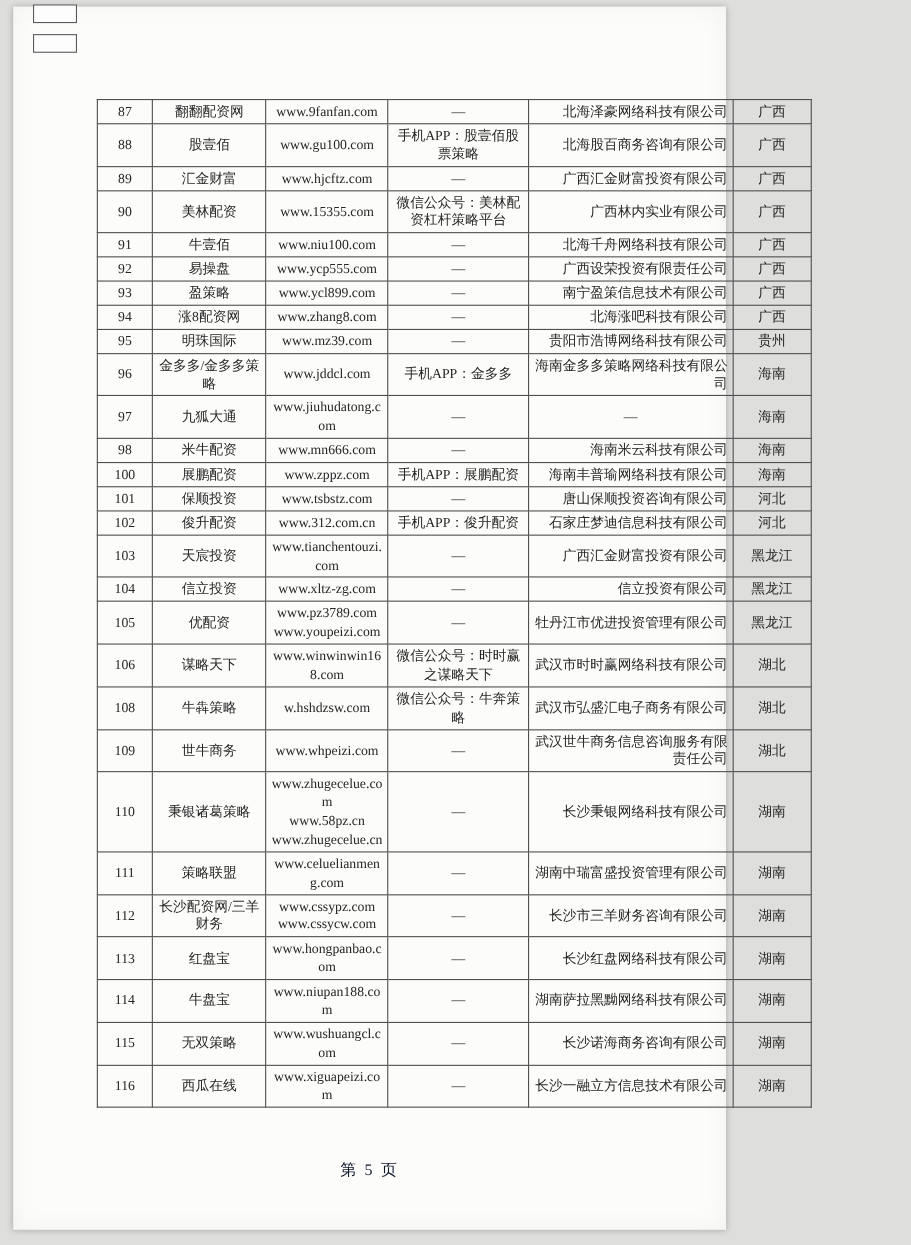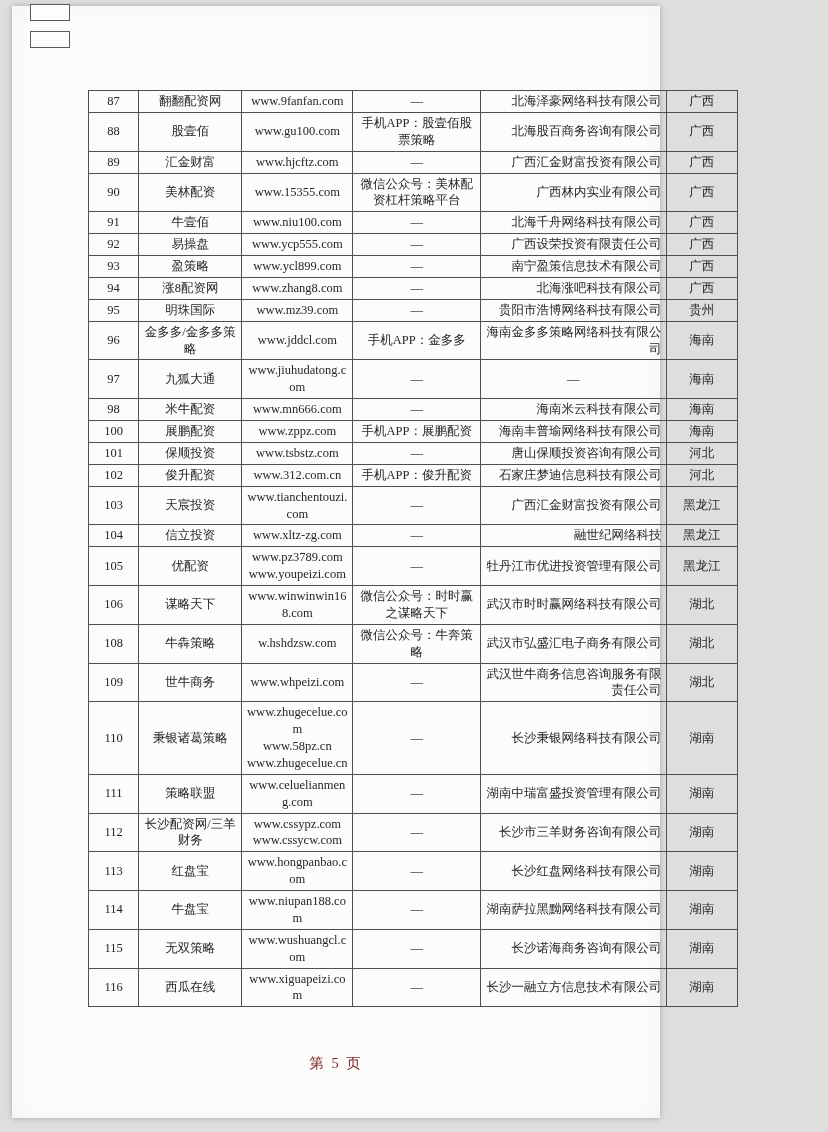--- a/index.html
+++ b/index.html
@@ -58,21 +58,21 @@
   td.c-company  { width: 174px; text-align: right; }
   td.c-province { width: 67px;  text-align: center; }
   td.dash { text-align: center; }
   .footer {
     position: absolute;
     left: 0;
     width: 100%;
     top: 1048px;
     text-align: center;
     font-size: 14.5px;
-    color: #7f1d1d;
+    color: #0f172a;
     letter-spacing: 2px;
   }
 </style>
 </head>
 <body>
 
 <div class="scan-page">
 
   <div class="corner-marks">
     <div class="mark"></div>
@@ -215,21 +215,21 @@
           <td class="c-site">www.tianchentouzi.com</td>
           <td class="c-app dash">—</td>
           <td class="c-company">广西汇金财富投资有限公司</td>
           <td class="c-province">黑龙江</td>
         </tr>
         <tr>
           <td class="c-no">104</td>
           <td class="c-name">信立投资</td>
           <td class="c-site">www.xltz-zg.com</td>
           <td class="c-app dash">—</td>
-          <td class="c-company">融世纪网络科技</td>
+          <td class="c-company">信立投资有限公司</td>
           <td class="c-province">黑龙江</td>
         </tr>
         <tr>
           <td class="c-no">105</td>
           <td class="c-name">优配资</td>
           <td class="c-site">www.pz3789.com
 www.youpeizi.com</td>
           <td class="c-app dash">—</td>
           <td class="c-company">牡丹江市优进投资管理有限公司</td>
           <td class="c-province">黑龙江</td>

